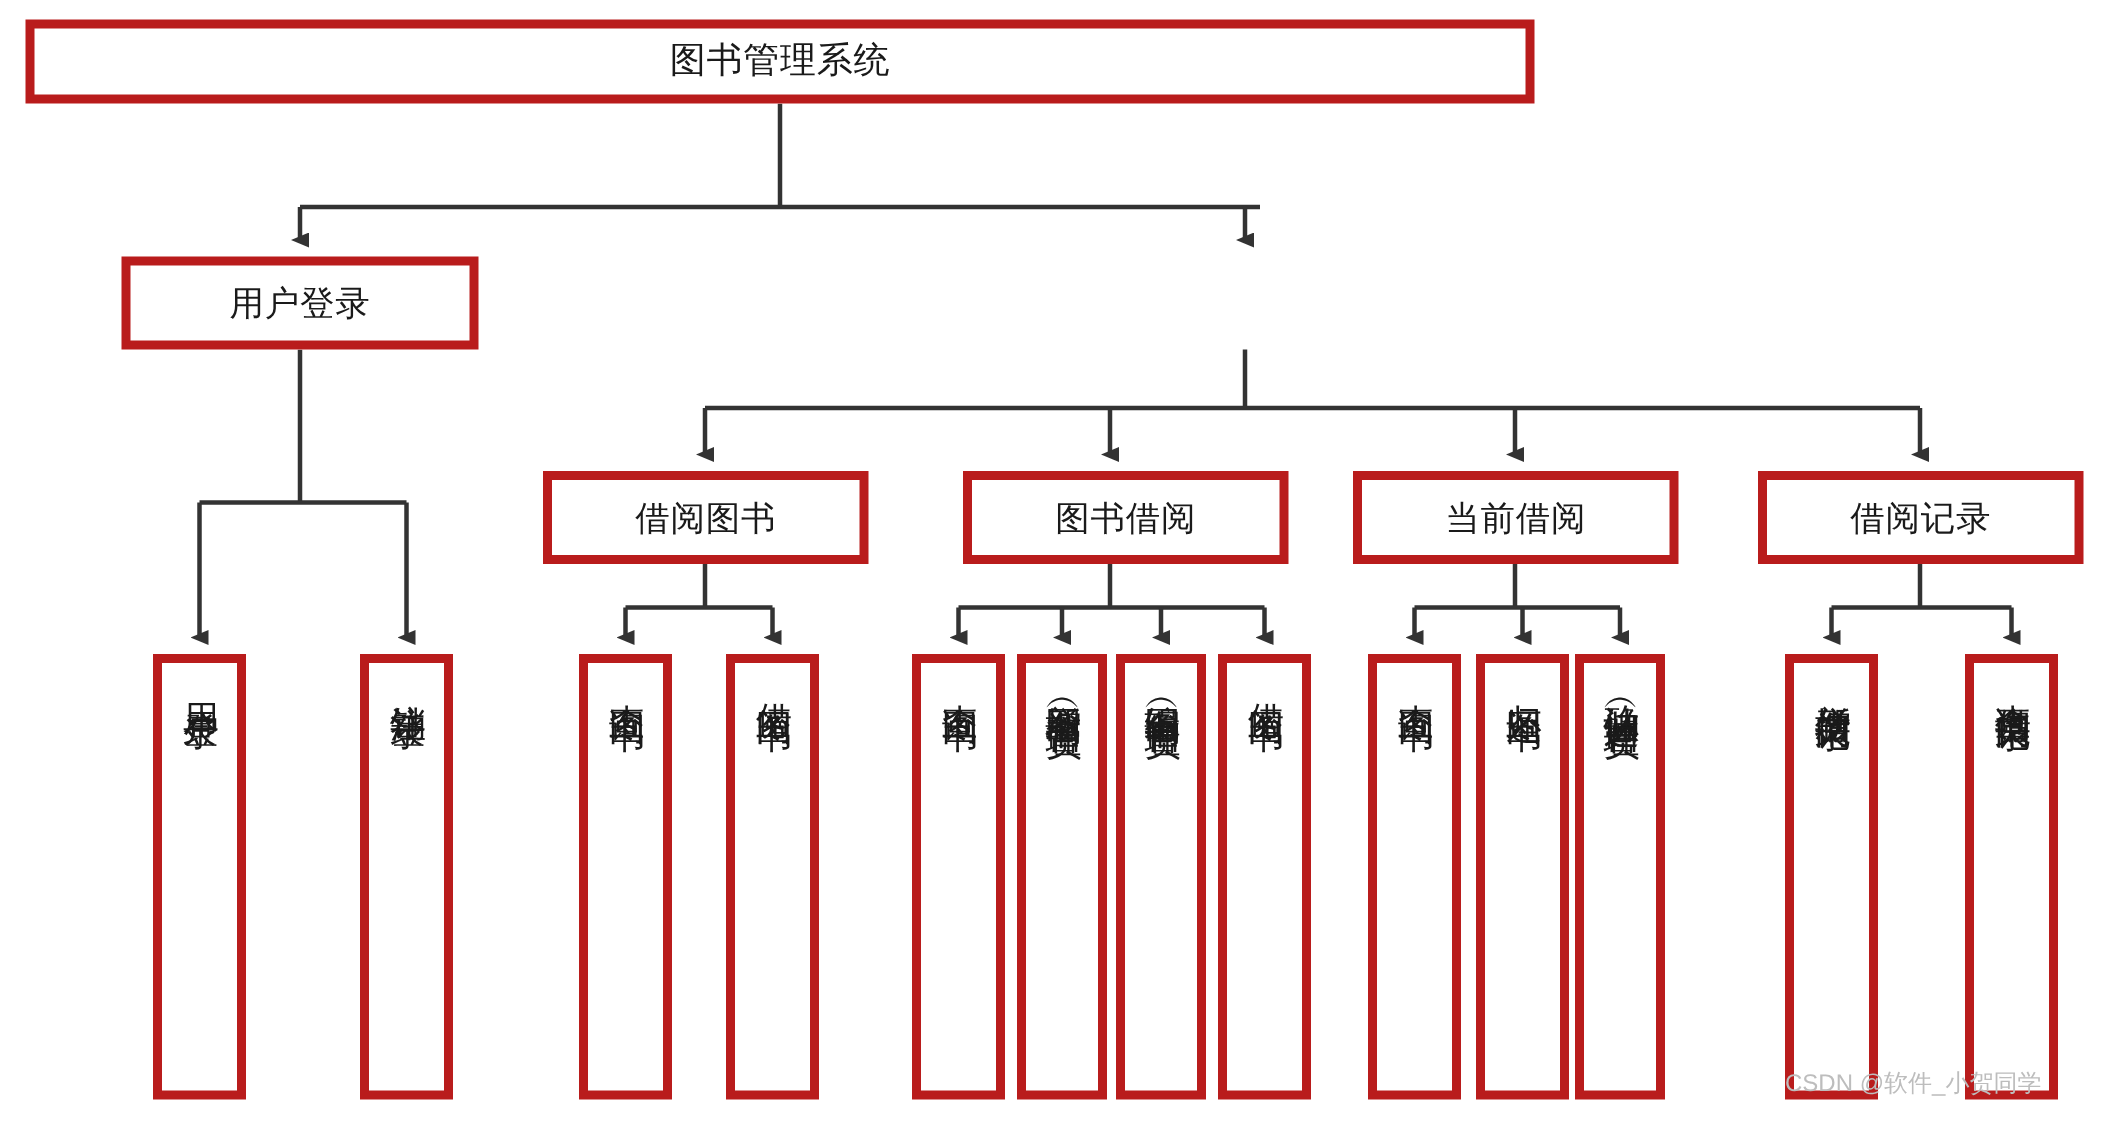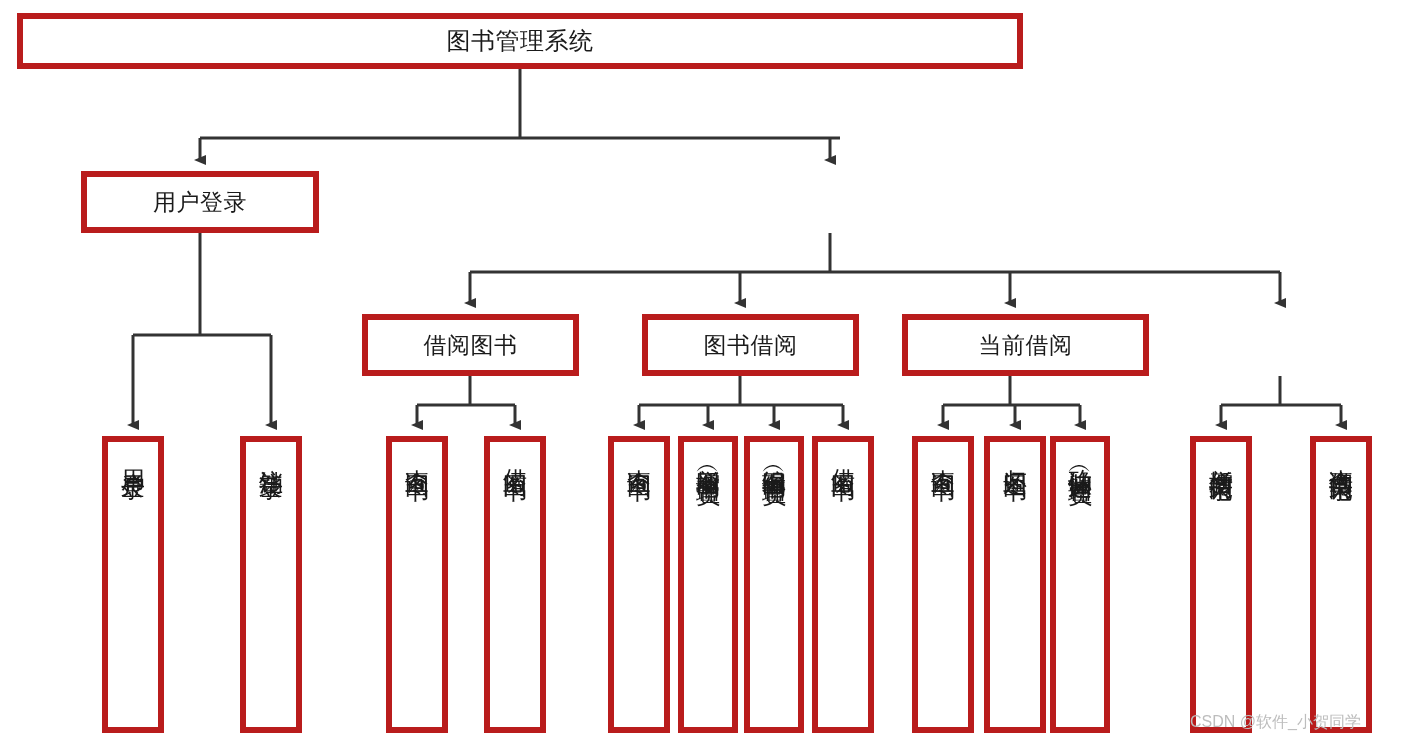--- a/index.html
+++ b/index.html
@@ -148,22 +148,25 @@
   <div class="node horiz" style="left:81px; top:171px; width:238px; height:62px;">
     <span class="node-label">用户登录</span>
   </div>
 
   <div class="node horiz" style="left:362px; top:314px; width:217px; height:62px;">
     <span class="node-label">借阅图书</span>
   </div>
   <div class="node horiz" style="left:632px; top:314px; width:217px; height:62px;margin-left:10px;">
     <span class="node-label">图书借阅</span>
   </div>
-  <div class="node horiz" style="left:902px; top:314px; width:247px; height:62px;">
+  <div class="node horiz" style="left:902px; top:314px; width:217px; height:62px;">
     <span class="node-label">当前借阅</span>
+  </div>
+  <div class="node horiz" style="left:1172px; top:314px; width:217px; height:62px;">
+    <span class="node-label">借阅记录</span>
   </div>
 
   <div class="node vert" style="left:102px; top:436px; width:62px; height:297px;">
     <span class="node-label">用户登录</span>
   </div>
   <div class="node vert" style="left:240px; top:436px; width:62px; height:297px;">
     <span class="node-label">注销登录</span>
   </div>
 
   <div class="node vert" style="left:386px; top:436px; width:62px; height:297px;">

